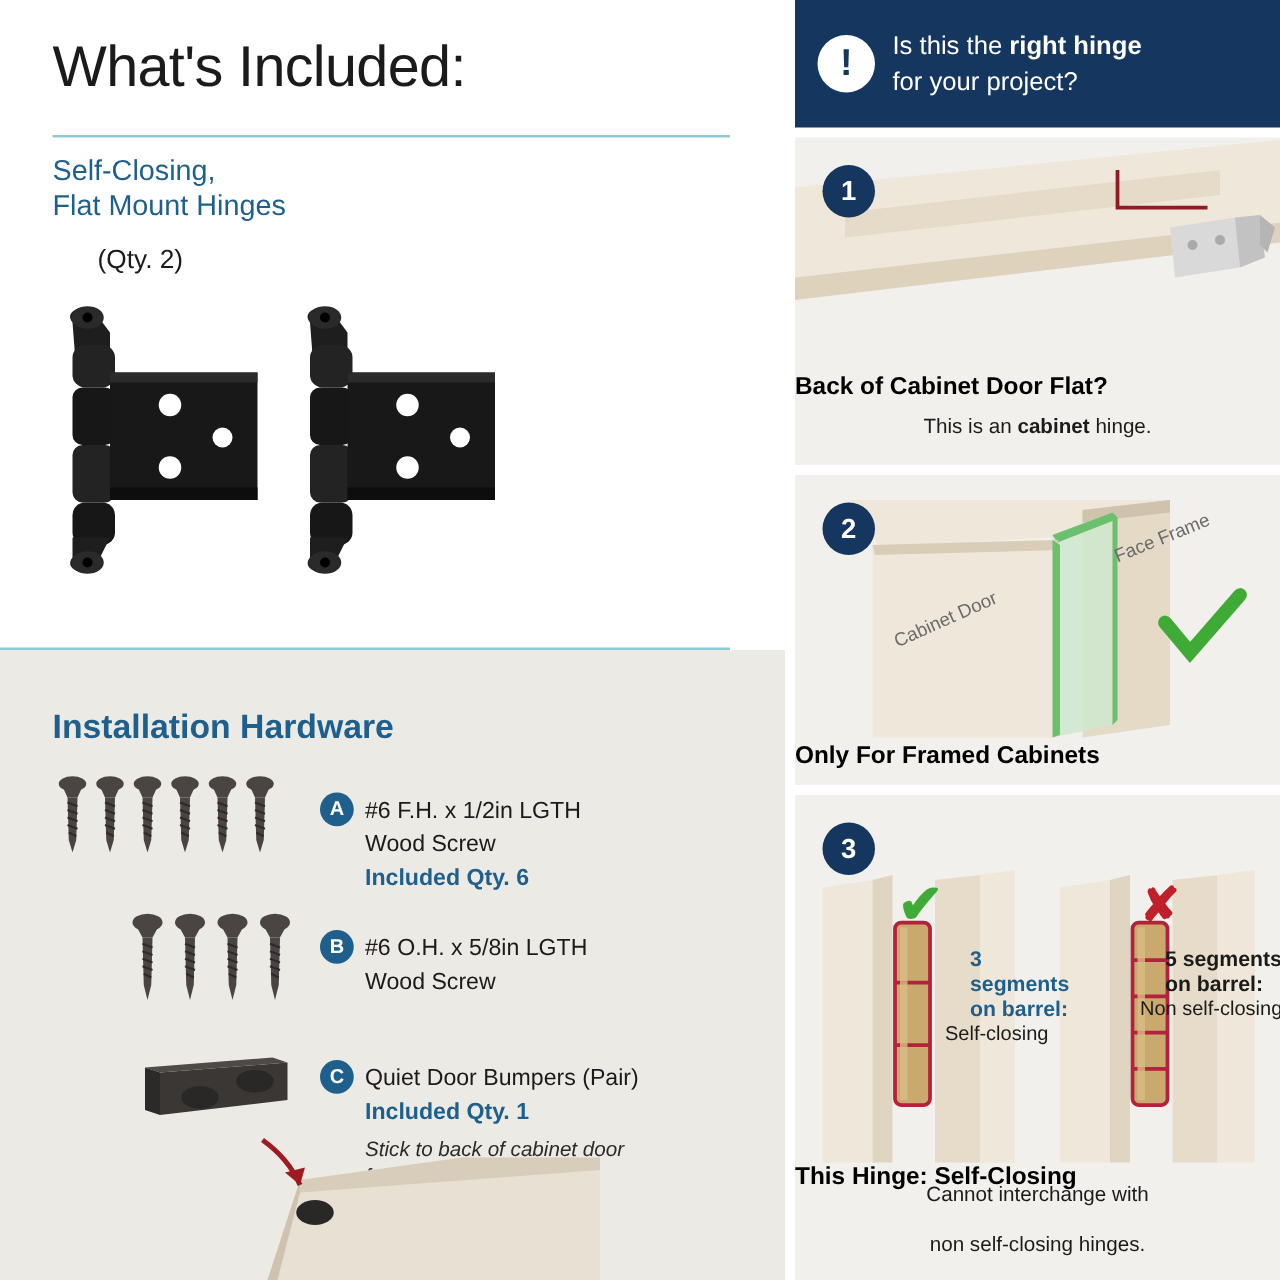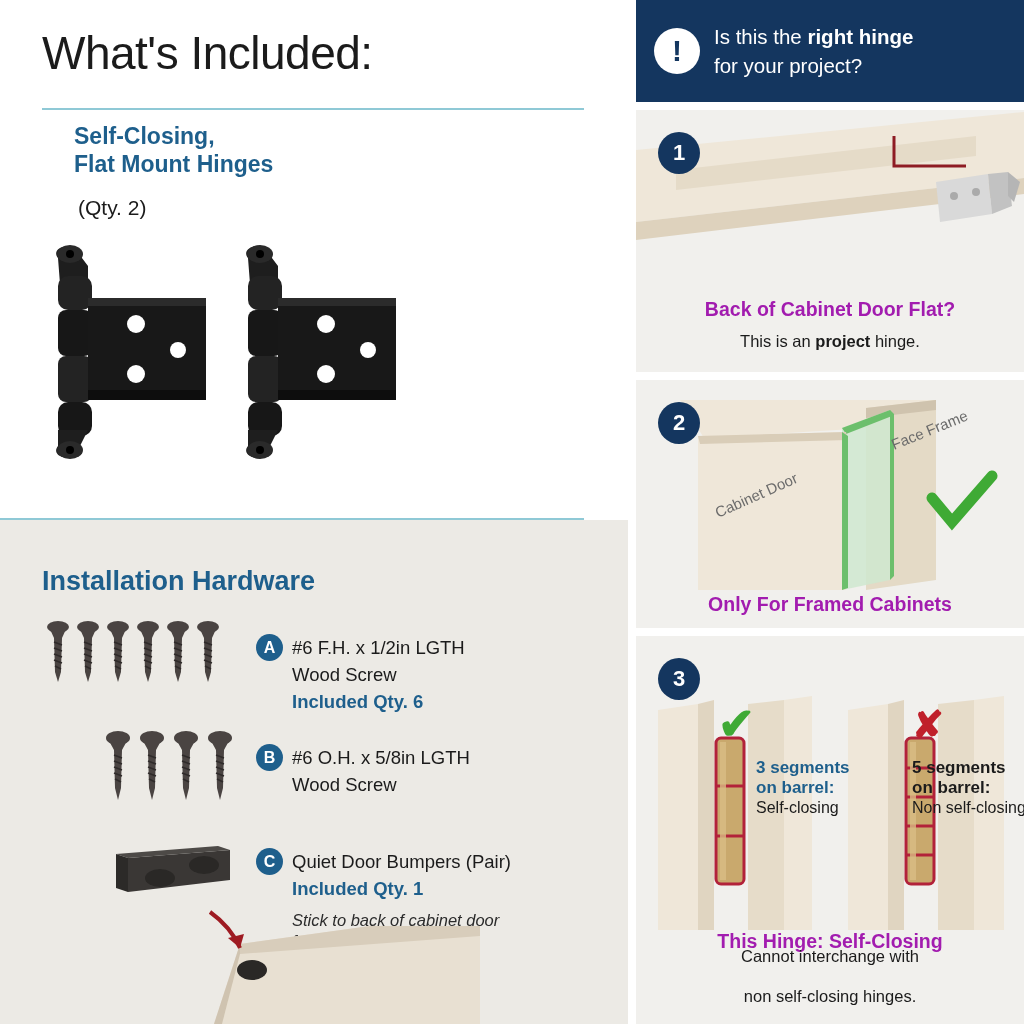--- a/index.html
+++ b/index.html
@@ -21,21 +21,21 @@
     position: absolute; left: 42px; top: 26px;
     font-size: 46px; font-weight: normal; color: #1b1b1b;
     letter-spacing: -0.5px;
   }
   .hr-teal {
     position: absolute; left: 42px; top: 108px; width: 542px; height: 2px;
     background: #8fc9d6;
   }
   .subhead {
     position: absolute; left: 42px; top: 122px;
-    font-size: 23px; font-weight: bold; color: #1e5f8c; line-height: 28px; margin-left: 32px;
+    font-size: 23px; font-weight: normal; color: #1e5f8c; line-height: 28px;
   }
   .qty {
     position: absolute; left: 42px; top: 196px;
     font-size: 21px; color: #1b1b1b; margin-left: 36px;
   }
   .hr-teal2 {
     position: absolute; left: 0px; top: 518px; width: 584px; height: 2px;
     background: #8fc9d6;
   }
 
@@ -90,33 +90,33 @@
 
   .stepnum {
     position: absolute; left: 22px; top: 22px;
     width: 42px; height: 42px; border-radius: 50%;
     background: #14365f; color: #fff;
     font-size: 22px; font-weight: bold;
     display: flex; align-items: center; justify-content: center;
     z-index: 5;
   }
   .cap-main {
-    position: absolute; width: 100%; text-align: center;
-    font-size: 19.5px; font-weight: bold; color: #a21caf;
+    position: absolute; width: 100%; 
+    font-size: 19.5px; font-weight: bold; color: #000000;
   }
   .cap-sub {
     position: absolute; width: 100%; text-align: center;
     font-size: 16.5px; color: #1b1b1b;
   }
   .cap-sub b { font-weight: bold; }
 
   .check { color: #3faa35; font-size: 44px; font-weight: bold; line-height: 1; }
   .cross { color: #c0202b; font-size: 38px; font-weight: bold; line-height: 1; }
 
-  .seg-label-main { font-size: 17px; font-weight: bold; color: #1e5f8c; line-height: 20px; }
+  .seg-label-main { font-size: 17px; font-weight: bold; color: #1e5f8c; line-height: 20px; margin-left: 20px; }
   .seg-label-sub { font-size: 16px; color: #1b1b1b; line-height: 20px; }
   .seg-label-main.dark { color: #1b1b1b; }
 
   svg { display: block; overflow: visible; }
 </style>
 </head>
 <body>
 
 <div class="page">
 
@@ -382,21 +382,21 @@
             <path d="M300 72 L352 64 L356 104 L304 112 Z" fill="#d9d9d9"></path>
             <path d="M352 64 L372 62 L376 96 L356 104 Z" fill="#c2c2c2"></path>
             <circle cx="318" cy="86" r="4" fill="#aaa"></circle>
             <circle cx="340" cy="82" r="4" fill="#aaa"></circle>
             <path d="M372 62 L384 72 L378 92 L372 86 Z" fill="#b5b5b5"></path>
           </g>
         </svg>
       </div>
       <div class="cap-main" style="top:188px;">Back of Cabinet Door Flat?</div>
       <div class="cap-sub" style="top:222px;">
-        <span>This is an </span><b>project</b><span> hinge.</span>
+        <span>This is an </span><b>cabinet</b><span> hinge.</span>
       </div>
     </div>
 
     <div class="panel p2">
       <div class="stepnum">2</div>
       <div style="position:absolute; left:0; top:0;">
         <svg width="388" height="210" viewBox="0 0 388 210">
           <path d="M44 20 L300 20 L300 44 L68 58 Z" fill="#efe7d9"></path>
           <path d="M230 28 L300 20 L300 200 L230 210 Z" fill="#e4dac6"></path>
           <path d="M230 28 L300 20 L300 30 L230 38 Z" fill="#cfc3ae"></path>

